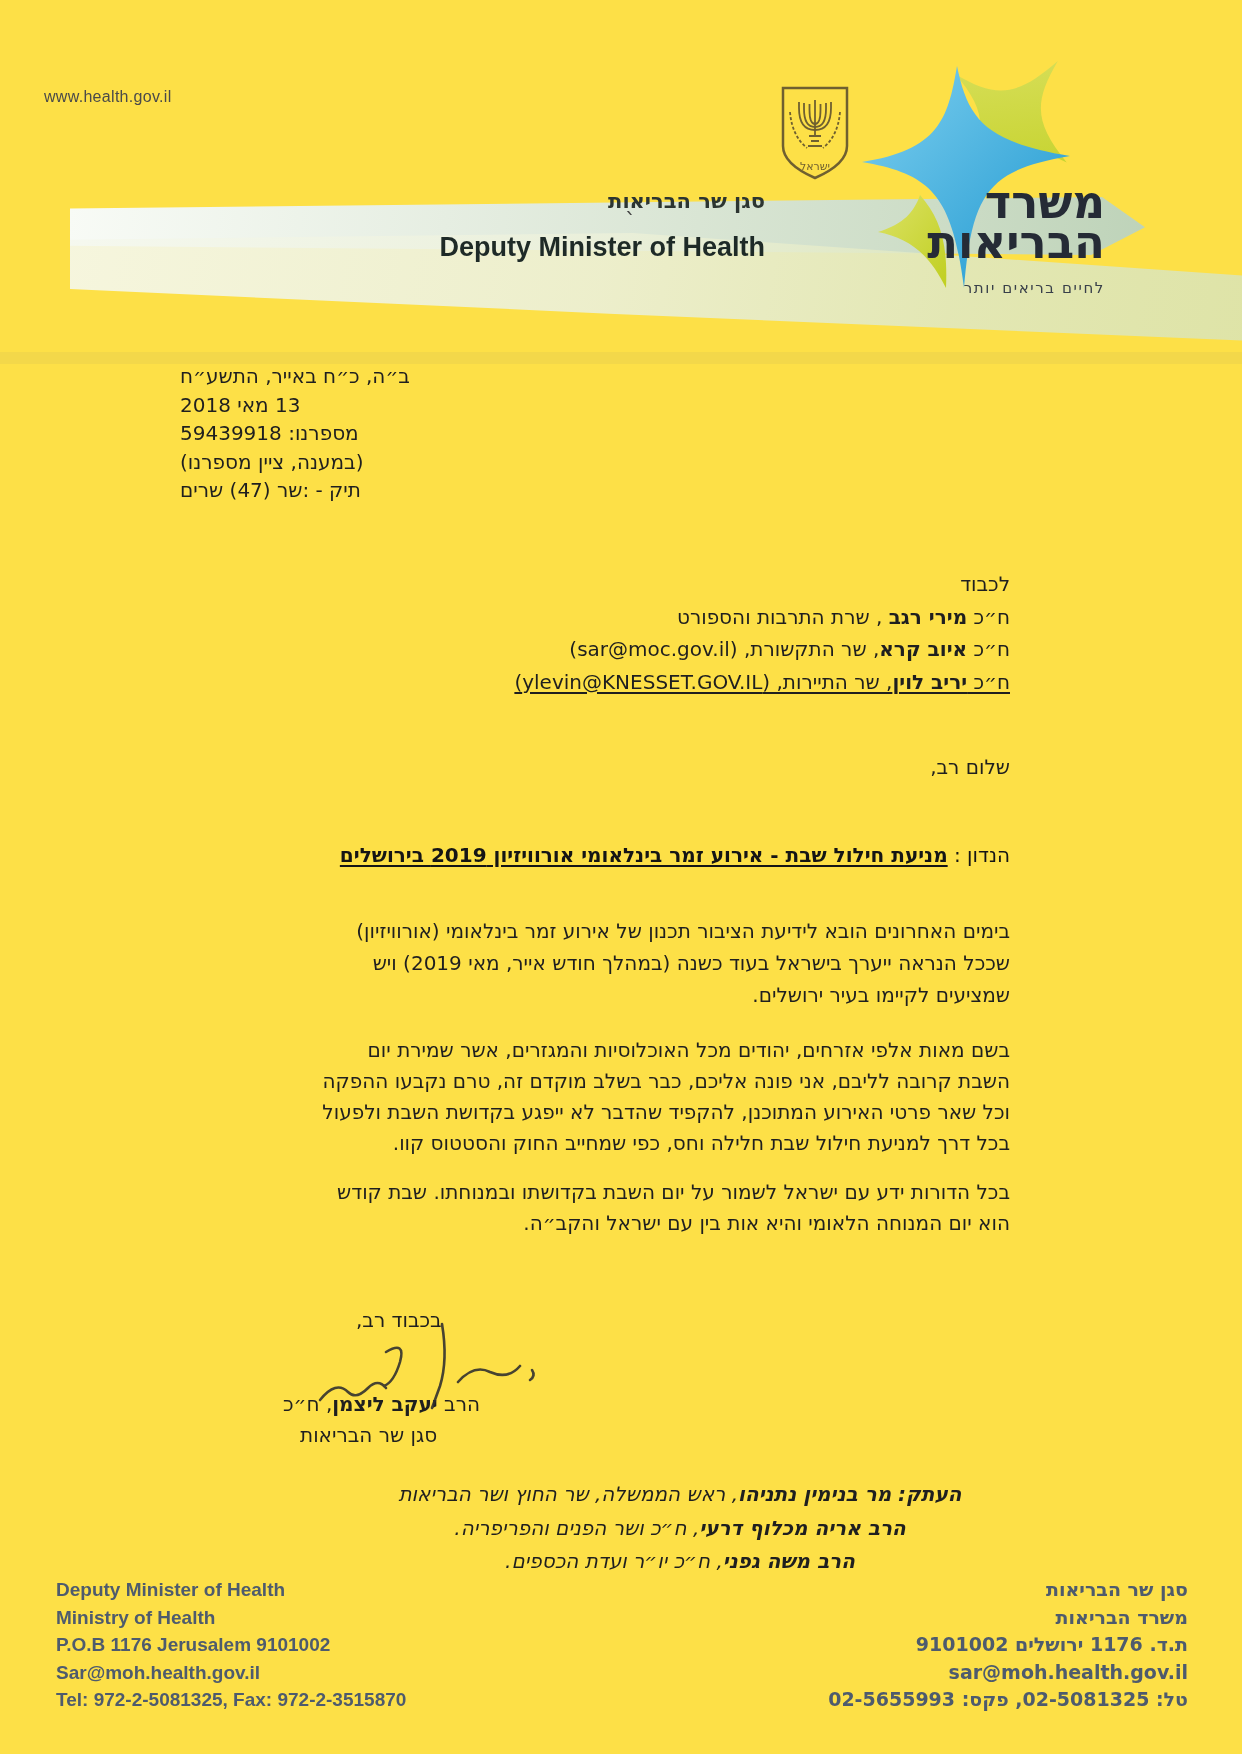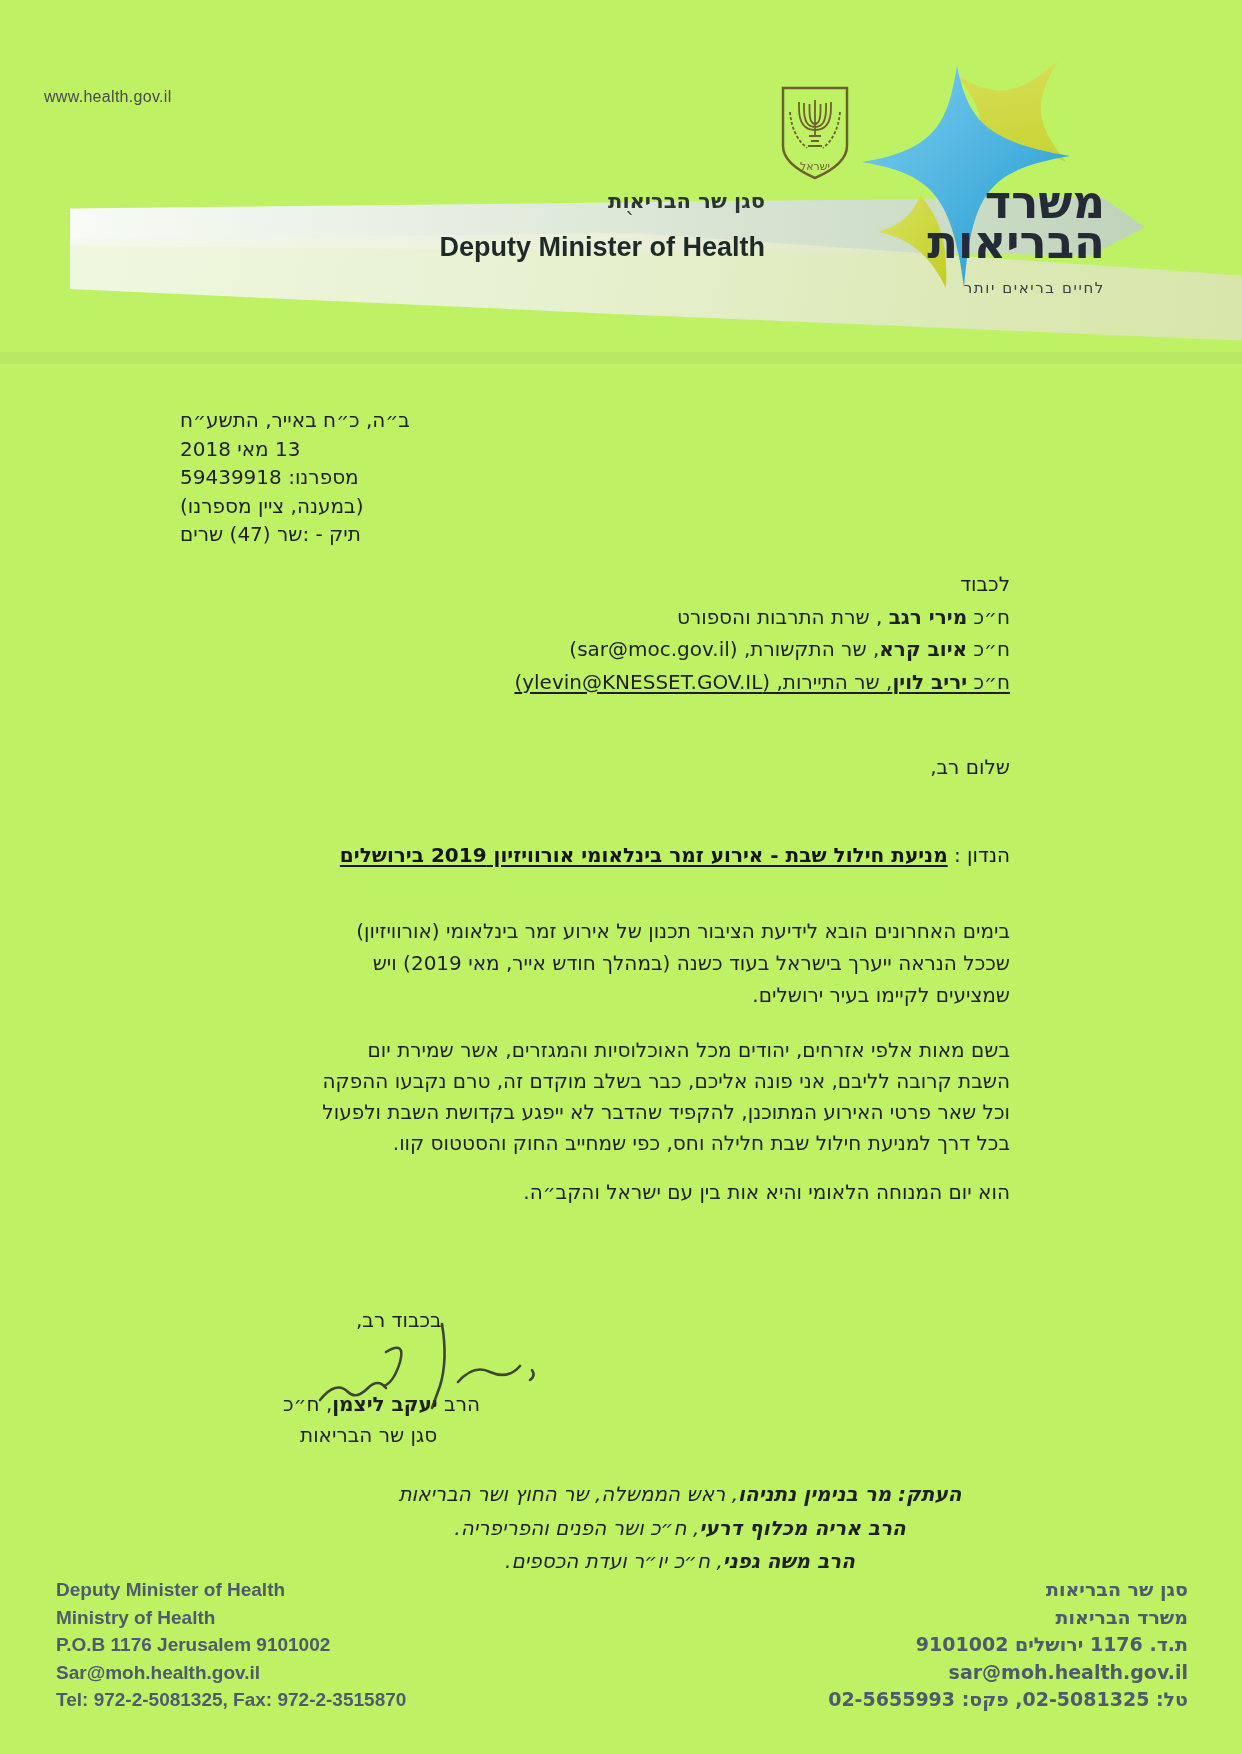--- a/index.html
+++ b/index.html
@@ -1,16 +1,16 @@
 <!DOCTYPE html>
 <html lang="he"><head>
 <meta charset="utf-8">
 <style>
   html,body{margin:0;padding:0;background:#ffffff;}
-  .page{position:relative;width:1242px;height:1754px;background:#bef264;overflow:hidden;
+  .page{position:relative;width:1242px;height:1754px;background:#fde047;overflow:hidden;
         font-family:"DejaVu Sans",sans-serif;color:#222;}
   .abs{position:absolute;}
   .rtl{direction:rtl;unicode-bidi:isolate;}
   .nowrap{white-space:nowrap;}
   .b{font-weight:bold;}
   .u{text-decoration:underline;text-underline-offset:3px;}
 
   
   .website{left:44px;top:88px;font-family:"Liberation Sans",sans-serif;font-size:16px;color:#4a4a4a;letter-spacing:.3px;}
   .band1{left:70px;top:197px;width:1075px;height:58px;z-index:1;
@@ -24,21 +24,21 @@
   .unit-en{right:477px;top:232px;font-size:27px;font-weight:bold;color:#1e2a27;z-index:3;
            font-family:"Liberation Sans",sans-serif;}
   .stray{left:625px;top:208px;font-size:22px;color:#444;z-index:3;}
   .emblem{left:773px;top:84px;z-index:2;}
   .star{left:860px;top:50px;z-index:2;}
   .logo-text{right:137px;top:183px;text-align:right;z-index:3;font-weight:bold;color:#252b36;
              font-size:45px;line-height:40px;}
   .logo-tagline{font-size:15px;letter-spacing:1.6px;color:#39404a;margin-top:5px;font-weight:400;}
 
   
-  .ref{left:180px;top:362px;font-size:20px;line-height:28.5px;text-align:left;color:#1f1f1f;margin-top:44px;}
+  .ref{left:180px;top:362px;font-size:20px;line-height:28.5px;text-align:left;color:#1f1f1f;}
 
   
   .recipients{right:232px;top:568px;text-align:right;font-size:20px;line-height:32.5px;color:#1f1f1f;}
 
   .greeting{right:232px;top:755px;font-size:20px;color:#1f1f1f;}
   .subject{right:232px;top:843px;font-size:20px;color:#151515;}
   .para{right:232px;text-align:right;font-size:20px;color:#1f1f1f;margin-top:17px;}
   .p1{top:898px;line-height:32px;}
   .p2{top:1018px;line-height:31px;}
   .p3{top:1160px;line-height:31px;}
@@ -155,20 +155,21 @@
     <div class="nowrap">שככל הנראה ייערך בישראל בעוד כשנה (במהלך חודש אייר, מאי 2019) ויש</div>
     <div class="nowrap">שמציעים לקיימו בעיר ירושלים.</div>
   </div>
   <div class="abs para p2 rtl">
     <div class="nowrap">בשם מאות אלפי אזרחים, יהודים מכל האוכלוסיות והמגזרים, אשר שמירת יום</div>
     <div class="nowrap">השבת קרובה לליבם, אני פונה אליכם, כבר בשלב מוקדם זה, טרם נקבעו ההפקה</div>
     <div class="nowrap">וכל שאר פרטי האירוע המתוכנן, להקפיד שהדבר לא ייפגע בקדושת השבת ולפעול</div>
     <div class="nowrap">בכל דרך למניעת חילול שבת חלילה וחס, כפי שמחייב החוק והסטטוס קוו.</div>
   </div>
   <div class="abs para p3 rtl">
+    <div class="nowrap">בכל הדורות ידע עם ישראל לשמור על יום השבת בקדושתו ובמנוחתו. שבת קודש</div>
     <div class="nowrap">הוא יום המנוחה הלאומי והיא אות בין עם ישראל והקב״ה.</div>
   </div>
 
   <div class="abs closing nowrap rtl">בכבוד רב,</div>
   <span class="abs sig">
     <svg width="240" height="100" viewBox="0 0 240 100">
       <g stroke="#2e2e2e" stroke-width="2.6" fill="none" stroke-linecap="round" opacity=".88">
         <path d="M132,2 q6,36 -2,62 l-8,22"></path>
         <path d="M76,30 q20,-12 14,10 q-6,20 -16,24"></path>
         <path d="M10,78 q16,-20 28,-8 q8,8 20,-4 q10,-10 18,0"></path>

